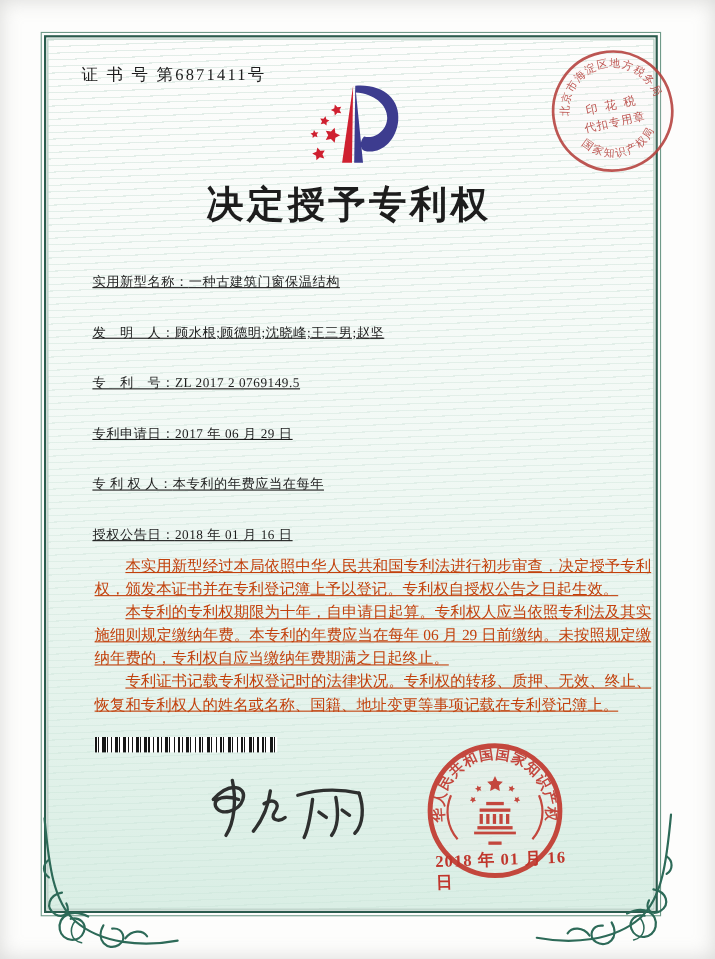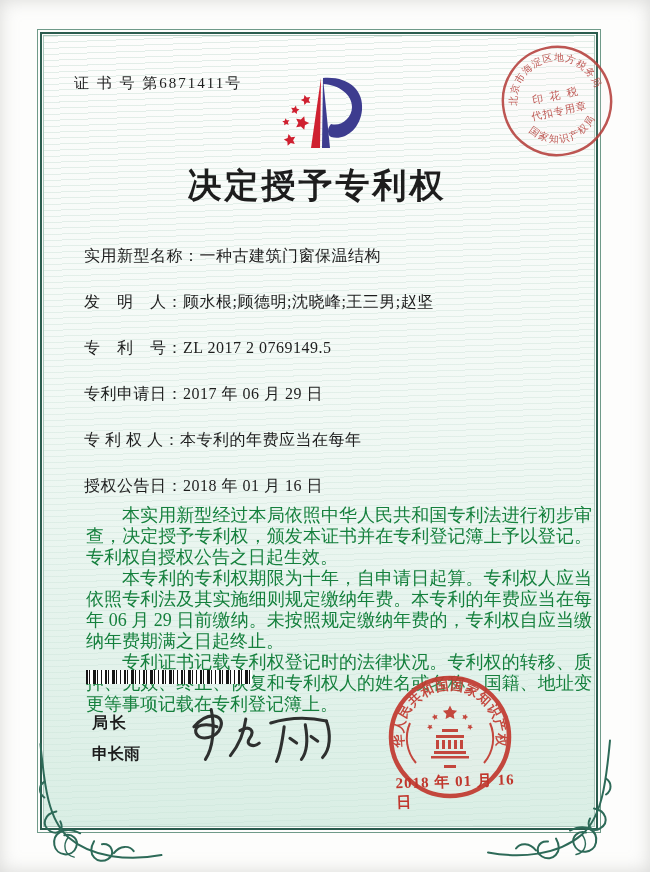--- a/index.html
+++ b/index.html
@@ -20,33 +20,33 @@
   .frame-inner{position:absolute;inset:1px;border:1px solid #a9c6ba;}
   .guilloche{
     position:absolute;inset:2px;
     background:repeating-linear-gradient(178deg, rgba(118,172,149,.20) 0 1px, rgba(255,255,255,0) 1px 6px);
   }
   .tint{
     position:absolute;inset:2px;
     background:linear-gradient(180deg, rgba(238,249,244,0) 0%, rgba(226,243,235,.40) 45%, rgba(206,233,221,.75) 100%);
   }
   
-  .cert-no{position:absolute;left:74px;top:74px;font-size:15px;letter-spacing:2px;z-index:3;}
+  .cert-no{position:absolute;left:74px;top:59px;font-size:15px;letter-spacing:2px;z-index:3;}
   .logo{position:absolute;left:266px;top:74px;width:106px;height:92px;z-index:3;}
   .title{
     position:absolute;left:40px;top:163px;width:554px;text-align:center;
     font-size:34px;font-weight:700;letter-spacing:3px;z-index:3;
   }
   
   .fields{position:absolute;left:84px;top:248px;width:490px;z-index:3;}
-  .field-row{height:16px;line-height:16px;margin-bottom:30px;font-size:16px;letter-spacing:.5px;}
+  .field-row{height:16px;line-height:16px;margin-bottom:30px;font-size:12px;letter-spacing:.5px;text-decoration:underline;}
   .flabel{white-space:pre;}
   
   .body-text{position:absolute;left:86px;top:505px;width:506px;z-index:3;
-    font-size:18px;line-height:21px;text-align:justify;color:#15803d;}
+    font-size:14px;line-height:21px;text-align:justify;color:#c2410c;text-decoration:underline;}
   .body-text p{margin:0;text-indent:2em;}
   
   .barcode{
     position:absolute;left:86px;top:670px;width:166px;height:14px;z-index:3;
     background:repeating-linear-gradient(90deg,
       #161616 0 2px, #fff 2px 3px, #161616 3px 4px, #fff 4px 7px,
       #161616 7px 10px, #fff 10px 11px, #161616 11px 12px, #fff 12px 15px,
       #161616 15px 16px, #fff 16px 19px);
   }
   
@@ -136,24 +136,20 @@
   </div>
 
   <div class="body-text">
     <p>本实用新型经过本局依照中华人民共和国专利法进行初步审查，决定授予专利权，颁发本证书并在专利登记簿上予以登记。专利权自授权公告之日起生效。</p>
     <p>本专利的专利权期限为十年，自申请日起算。专利权人应当依照专利法及其实施细则规定缴纳年费。本专利的年费应当在每年 06 月 29 日前缴纳。未按照规定缴纳年费的，专利权自应当缴纳年费期满之日起终止。</p>
     <p>专利证书记载专利权登记时的法律状况。专利权的转移、质押、无效、终止、恢复和专利权人的姓名或名称、国籍、地址变更等事项记载在专利登记簿上。</p>
   </div>
 
   <div class="barcode"></div>
 
-  <div class="officer">
-    <span class="role">局长</span>
-    <span class="name">申长雨</span>
-  </div>
 
   <svg class="signature" viewBox="0 0 170 75">
     <g fill="none" stroke="#161616" stroke-width="3.2" stroke-linecap="round" opacity=".88">
       <path d="M30,12 C34,30 32,52 24,64"></path>
       <path d="M12,30 C28,12 44,18 40,30 C36,42 18,46 14,36 C12,28 24,26 36,30"></path>
       <path d="M66,22 C64,38 58,50 50,60"></path>
       <path d="M60,34 C70,28 76,34 70,42 C65,49 74,52 80,47"></path>
       <path d="M92,26 C112,20 132,20 150,24"></path>
       <path d="M106,30 C104,46 102,58 98,66"></path>
       <path d="M128,28 C131,44 130,56 124,64"></path>

